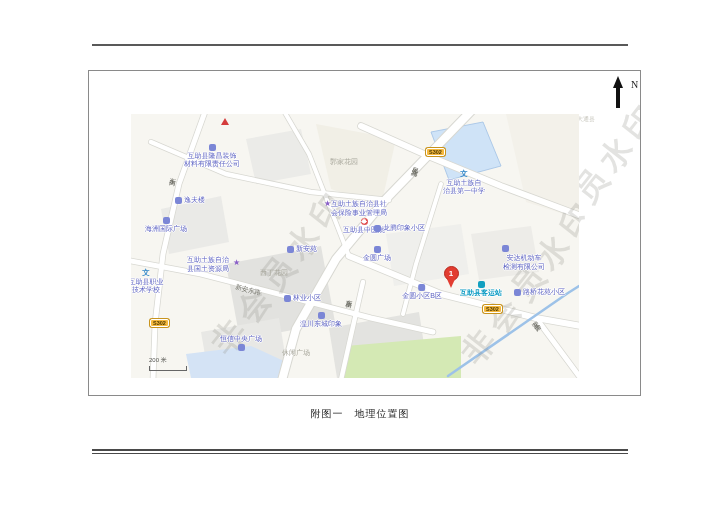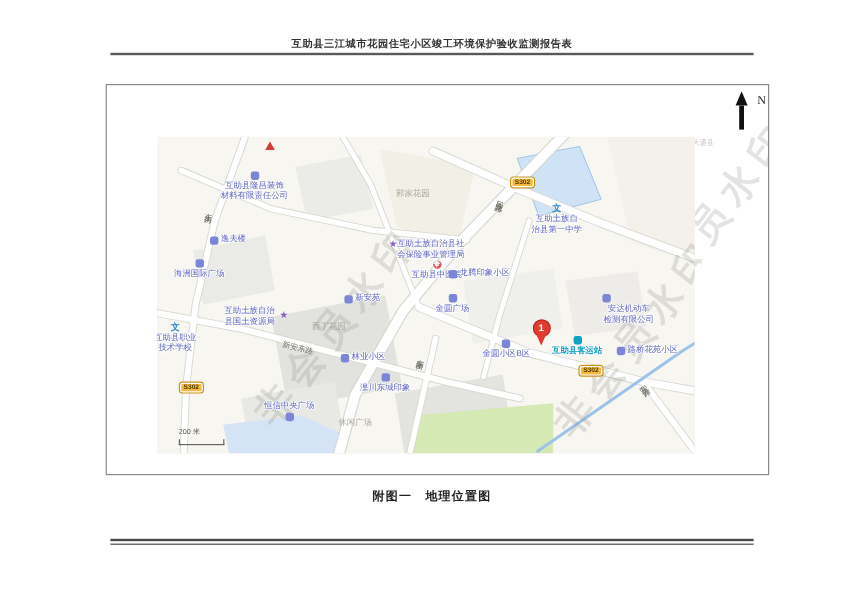--- a/index.html
+++ b/index.html
@@ -55,32 +55,31 @@
             border:1px solid #b8271c;color:#fff;font-size:8px;line-height:13px;font-weight:bold;}
   .pin-tail{width:0;height:0;margin:-2px auto 0;border-left:4px solid transparent;
             border-right:4px solid transparent;border-top:9px solid #e23c30;}
   
   .scale{position:absolute;left:18px;top:242px;}
   .scale-text{font-size:6px;color:#55554f;text-shadow:0 0 2px #fff;}
   .scale-bar{width:36px;height:4px;border-left:1.5px solid #666;border-right:1.5px solid #666;
              border-bottom:1.5px solid #666;margin-top:1px;}
   
   .caption{position:absolute;top:407px;left:0;width:720px;text-align:center;
-           font-size:10px;font-weight:700;color:#222;letter-spacing:1px;}
+           font-size:10px;font-weight:400;color:#222;letter-spacing:1px;}
   .foot-rule{position:absolute;top:449px;left:92px;width:536px;height:2px;
              border-top:2px solid #4a4a4a;border-bottom:1px solid #4a4a4a;}
   .page-num{position:absolute;top:456px;left:0;width:720px;text-align:center;
             font-size:8px;color:#333;}
 </style>
 </head>
 <body>
 
 <div class="page">
 
-  <div class="doc-title">互助县三江城市花园住宅小区竣工环境保护验收监测报告表</div>
   <div class="doc-rule"></div>
 
   <div class="figure-box">
 
     <div class="n-arrow">
       <div class="n-head"></div>
         <div class="n-stem"></div>
     </div>
     <div class="n-label">N</div>
     <div class="corner-label">大通县</div>

